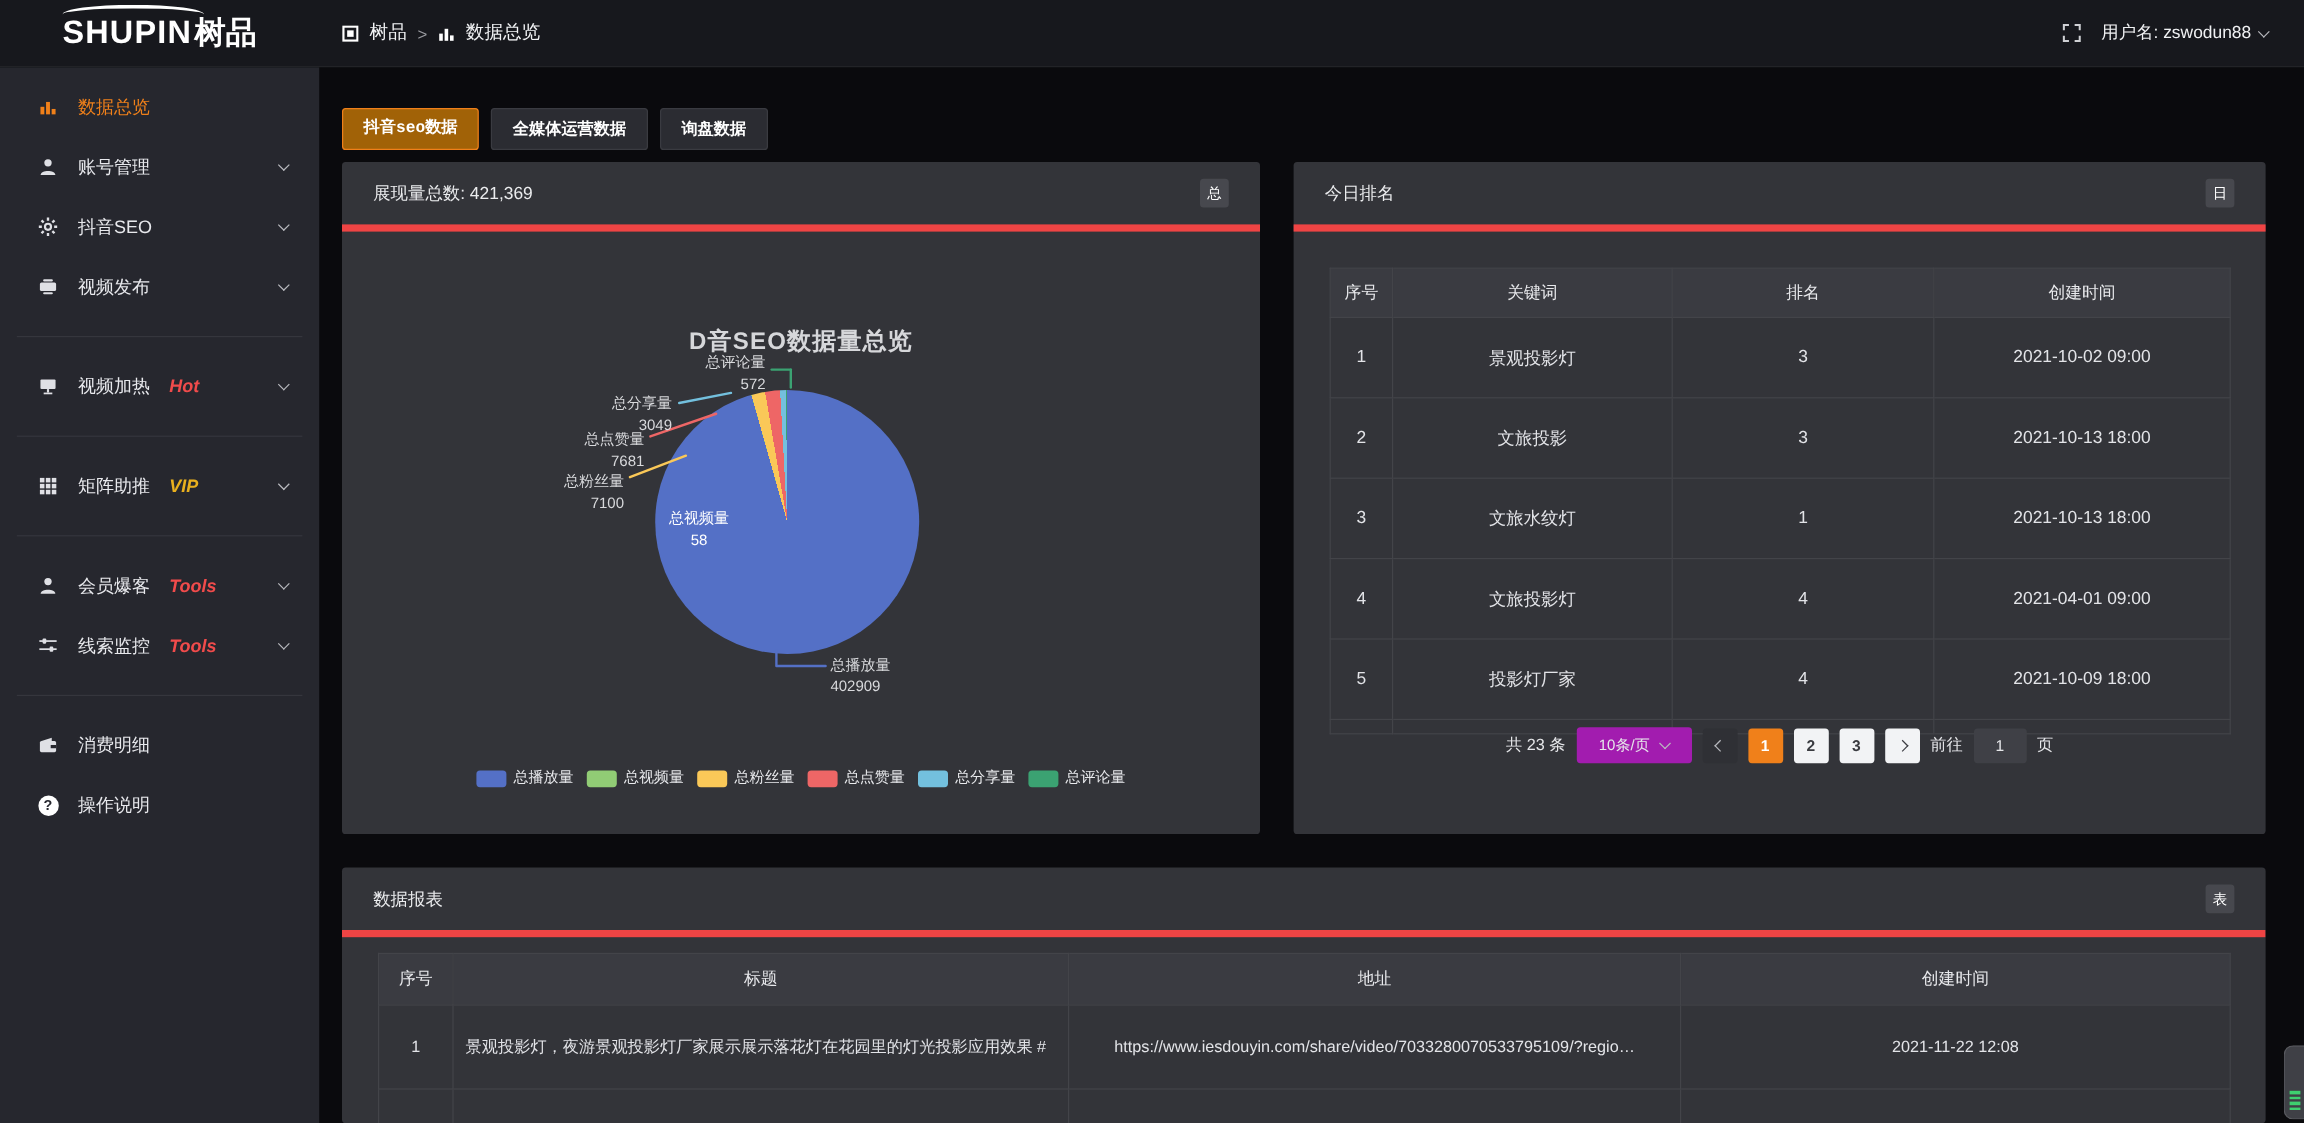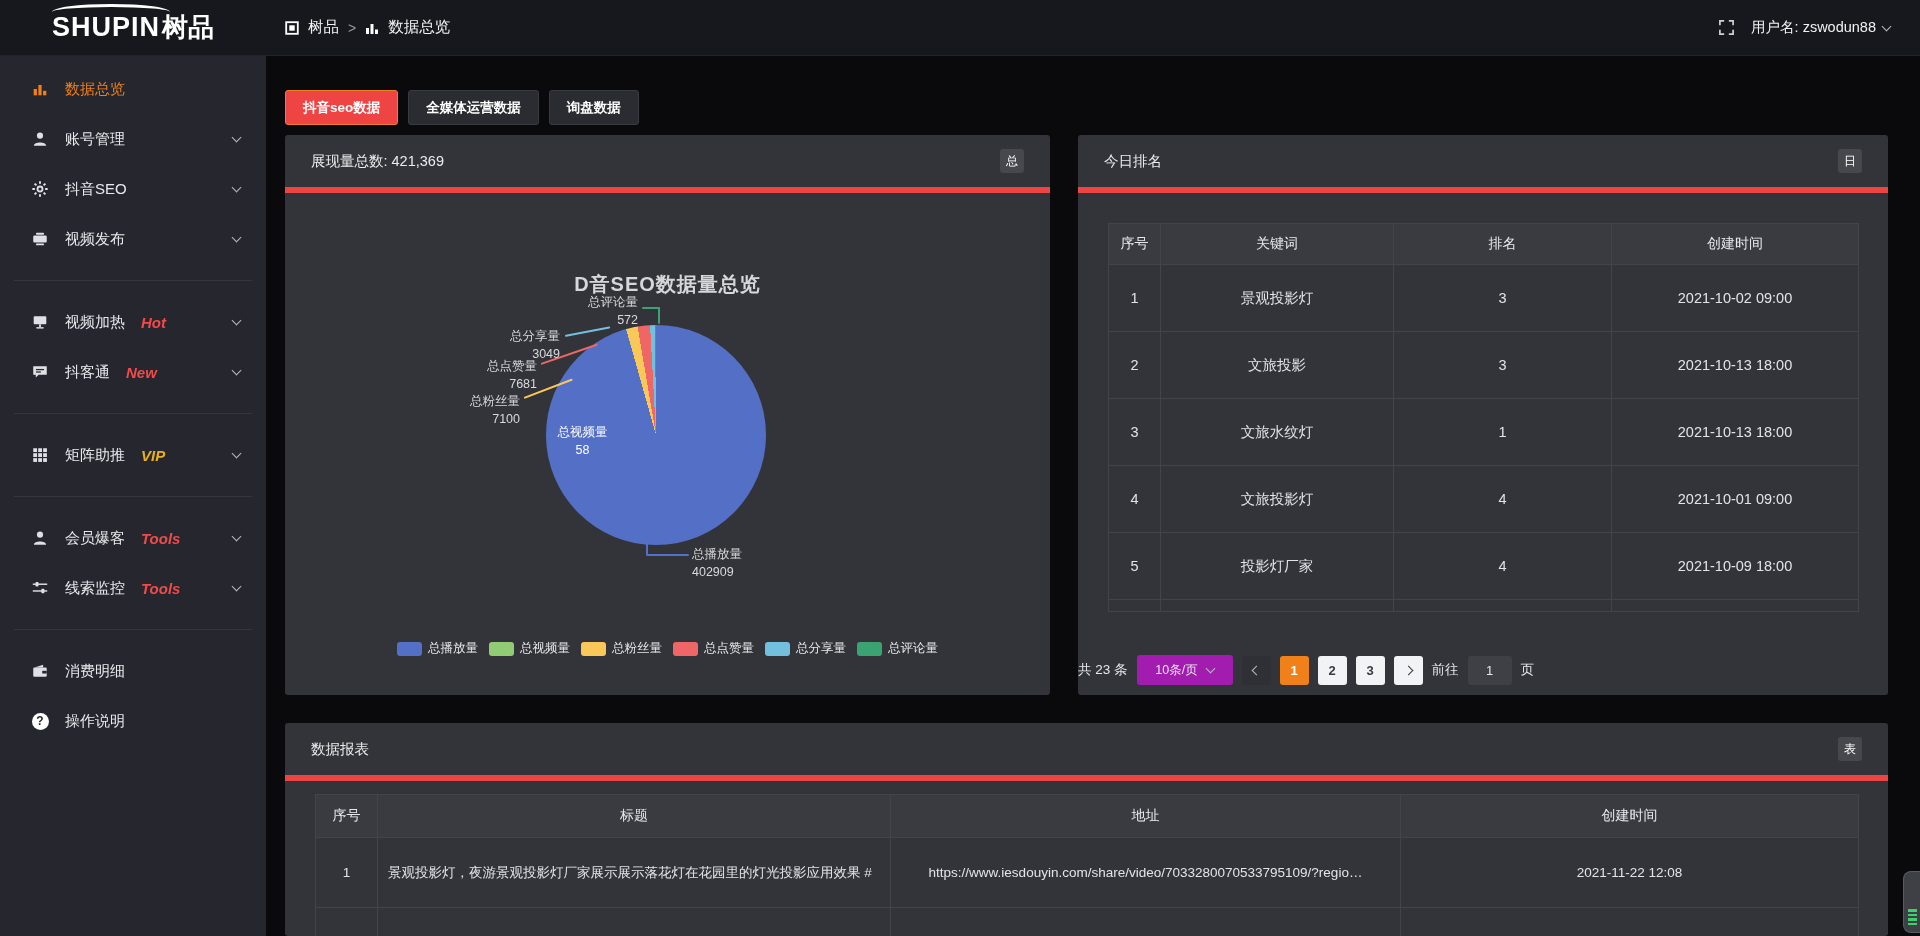--- a/index.html
+++ b/index.html
@@ -40,21 +40,21 @@
   .side-item .chev { margin-left:auto; }
   .sdiv { height:1px; background:#35363d; margin:16px 14px; }
   .qmark { width:17px; height:17px; background:#fff; color:#26272e;
     border-radius:50%; font-size:12px; font-weight:bold; display:flex;
     align-items:center; justify-content:center; }
   
   .tabs { position:absolute; left:285px; top:90px; display:flex; gap:10px; }
   .tab { height:35px; line-height:33px; padding:0 17px; border-radius:3px;
     font-size:13.5px; color:#fff; background:#2b2c32; border:1px solid #3a3b41;
     font-weight:bold; cursor:pointer; }
-  .tab.on { background:#ef4444; border-color:#f0801a; }
+  .tab.on { background:#a16207; border-color:#f0801a;font-family:Liberation Mono, monospace; }
   
   .panel { position:absolute; background:#333439; border-radius:3px; }
   .panel-head { height:58px; display:flex; align-items:center;
     justify-content:space-between; padding:0 26px; border-bottom:6px solid #ef4444;
     font-size:14.5px; color:#ebecee; }
   .mini-badge { width:24px; height:24px; background:#47484e; border-radius:3px;
     color:#fff; font-size:12px; display:flex; align-items:center;
     justify-content:center; cursor:pointer; }
   #panel-overview { left:285px; top:135px; width:765px; height:560px; }
   #panel-ranking  { left:1078px; top:135px; width:810px; height:560px; }
@@ -90,22 +90,22 @@
   #rank-table { position:absolute; left:30px; top:88px; width:750px; }
   #rank-table th { height:41px; }
   #rank-table td { height:67px; font-size:14.5px; color:#e3e4e8; }
   #rank-table tr.stub td { height:12px; }
   #report-table { margin:13px 30px 0; width:1543px; }
   #report-table th { height:43px; }
   #report-table td { height:70px; font-size:13.5px; color:#e3e4e8; }
   .cell-title { text-align:left !important; padding:0 10px; }
   .cell-link { color:#ef7f1e; cursor:pointer; }
   
-  .pager { position:absolute; left:0; right:0; top:520px; display:flex;
-    align-items:center; gap:9px; font-size:13.5px;
+  .pager { position:absolute; left:0; right:0; top:471px; display:flex;
+    justify-content:center; align-items:center; gap:9px; font-size:13.5px;
     color:#e6e7ea; }
   .psel { height:30px; min-width:96px; background:#a21caf; border-radius:3px;
     display:flex; align-items:center; justify-content:center; gap:9px;
     font-size:12.5px; padding:0 10px; cursor:pointer; }
   .pbtn { width:29px; height:29px; border-radius:3px; display:flex;
     align-items:center; justify-content:center; font-size:13px; font-weight:bold;
     cursor:pointer; }
   .pbtn.dark  { background:#2f3035; }
   .pbtn.light { background:#f2f3f5; color:#3a3b40; }
   .pbtn.on    { background:#f0801a; color:#fff; }
@@ -214,32 +214,20 @@
         <svg width="18" height="18" viewBox="0 0 20 20" fill="currentColor">
           <rect x="3" y="3.5" width="14" height="9" rx="1"></rect>
           <rect x="9" y="12.5" width="2" height="3.2"></rect>
           <rect x="6" y="15.7" width="8" height="1.6"></rect>
         </svg>
       </span>
     <span>视频加热</span>
     <span class="side-badge b-red">Hot</span>
     <span class="chev"></span>
   </div>
-  <div class="side-item">
-    <span class="sicon">
-        <svg width="18" height="18" viewBox="0 0 20 20">
-          <path d="M2.5 3.5 h15 v9.5 h-9 l-3.2 3.2 v-3.2 h-2.8 z" fill="currentColor"></path>
-          <rect x="5.5" y="6.6" width="9" height="1.4" fill="#26272e"></rect>
-          <rect x="5.5" y="9.3" width="5.5" height="1.4" fill="#26272e"></rect>
-        </svg>
-      </span>
-    <span>抖客通</span>
-    <span class="side-badge b-red">New</span>
-    <span class="chev"></span>
-  </div>
   <div class="sdiv"></div>
   <div class="side-item">
     <span class="sicon">
         <svg width="18" height="18" viewBox="0 0 20 20" fill="currentColor">
           <rect x="2.5" y="2.5" width="4.2" height="4.2"></rect>
           <rect x="8" y="2.5" width="4.2" height="4.2"></rect>
           <rect x="13.5" y="2.5" width="4.2" height="4.2"></rect>
           <rect x="2.5" y="8" width="4.2" height="4.2"></rect>
           <rect x="8" y="8" width="4.2" height="4.2"></rect>
           <rect x="13.5" y="8" width="4.2" height="4.2"></rect>
@@ -401,21 +389,21 @@
     <tr>
       <td>3</td>
       <td>文旅水纹灯</td>
       <td>1</td>
       <td>2021-10-13 18:00</td>
     </tr>
     <tr>
       <td>4</td>
       <td>文旅投影灯</td>
       <td>4</td>
-      <td>2021-10-01 09:00</td>
+      <td>2021-04-01 09:00</td>
     </tr>
     <tr>
       <td>5</td>
       <td>投影灯厂家</td>
       <td>4</td>
       <td>2021-10-09 18:00</td>
     </tr>
     <tr class="stub">
           <td></td>
           <td></td>

